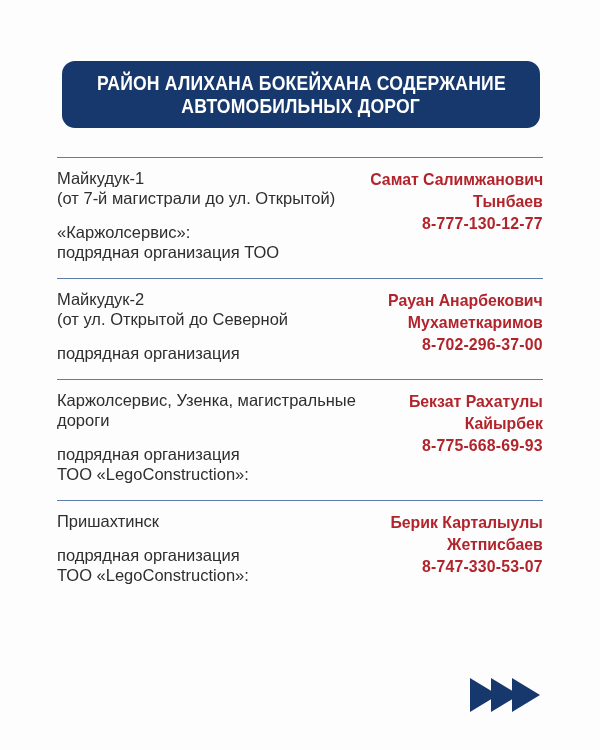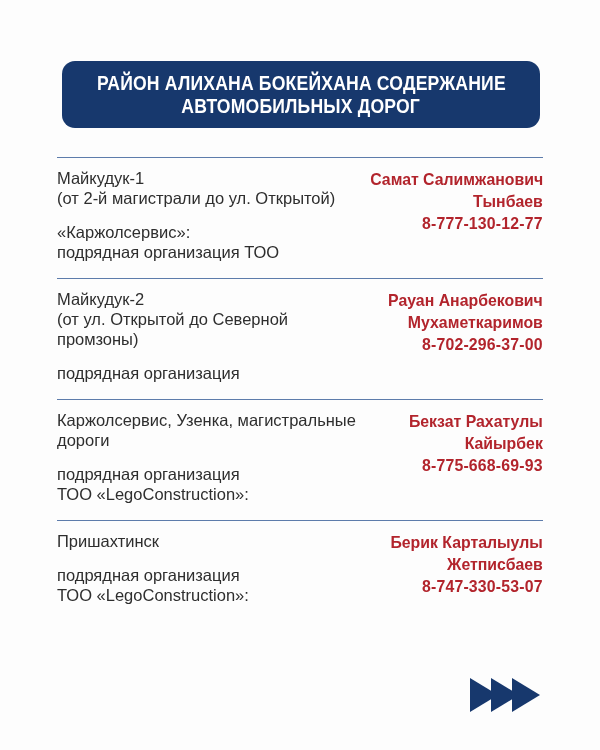--- a/index.html
+++ b/index.html
@@ -82,38 +82,37 @@
   <div class="header">
     <div class="header-line">РАЙОН АЛИХАНА БОКЕЙХАНА СОДЕРЖАНИЕ</div>
     <div class="header-line">АВТОМОБИЛЬНЫХ ДОРОГ</div>
   </div>
 
   <div class="content">
 
     <div class="section">
       <div class="left-col">
         <div class="line">Майкудук-1</div>
-        <div class="line">(от 2-й магистрали до ул. Открытой)</div>
+        <div class="line">(от 7-й магистрали до ул. Открытой)</div>
         <div class="contractor">
           <div class="line">«Каржолсервис»:</div>
           <div class="line">подрядная организация ТОО</div>
         </div>
       </div>
       <div class="right-col">
         <div class="line">Самат Салимжанович</div>
         <div class="line">Тынбаев</div>
         <div class="phone">8-777-130-12-77</div>
       </div>
     </div>
 
     <div class="section">
       <div class="left-col">
         <div class="line">Майкудук-2</div>
         <div class="line">(от ул. Открытой до Северной</div>
-        <div class="line">промзоны)</div>
         <div class="contractor">
           <div class="line">подрядная организация</div>
         </div>
       </div>
       <div class="right-col">
         <div class="line">Рауан Анарбекович</div>
         <div class="line">Мухаметкаримов</div>
         <div class="phone">8-702-296-37-00</div>
       </div>
     </div>

